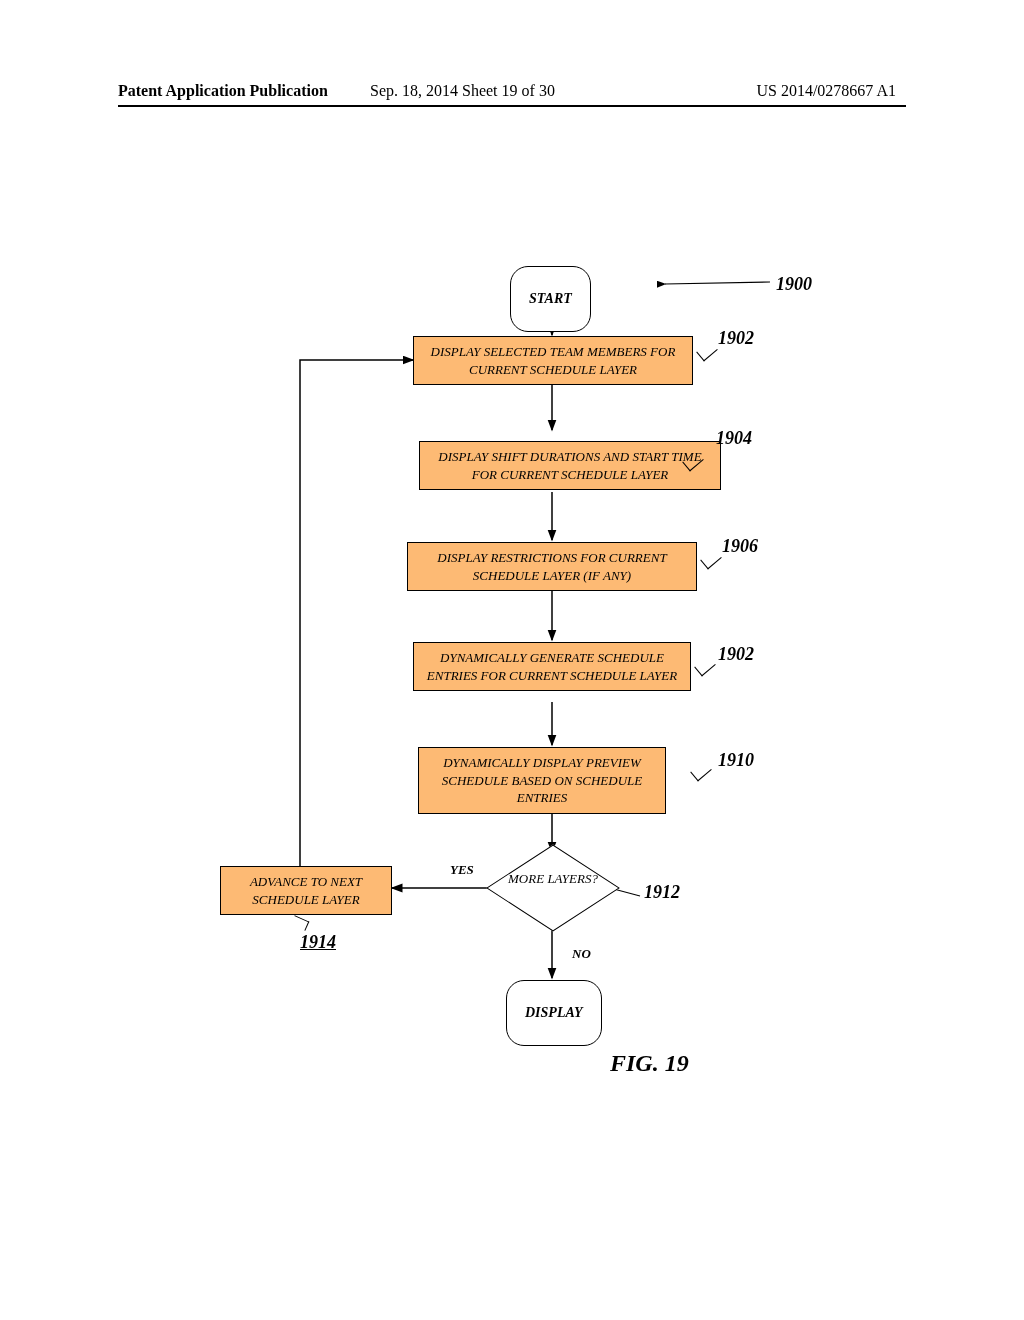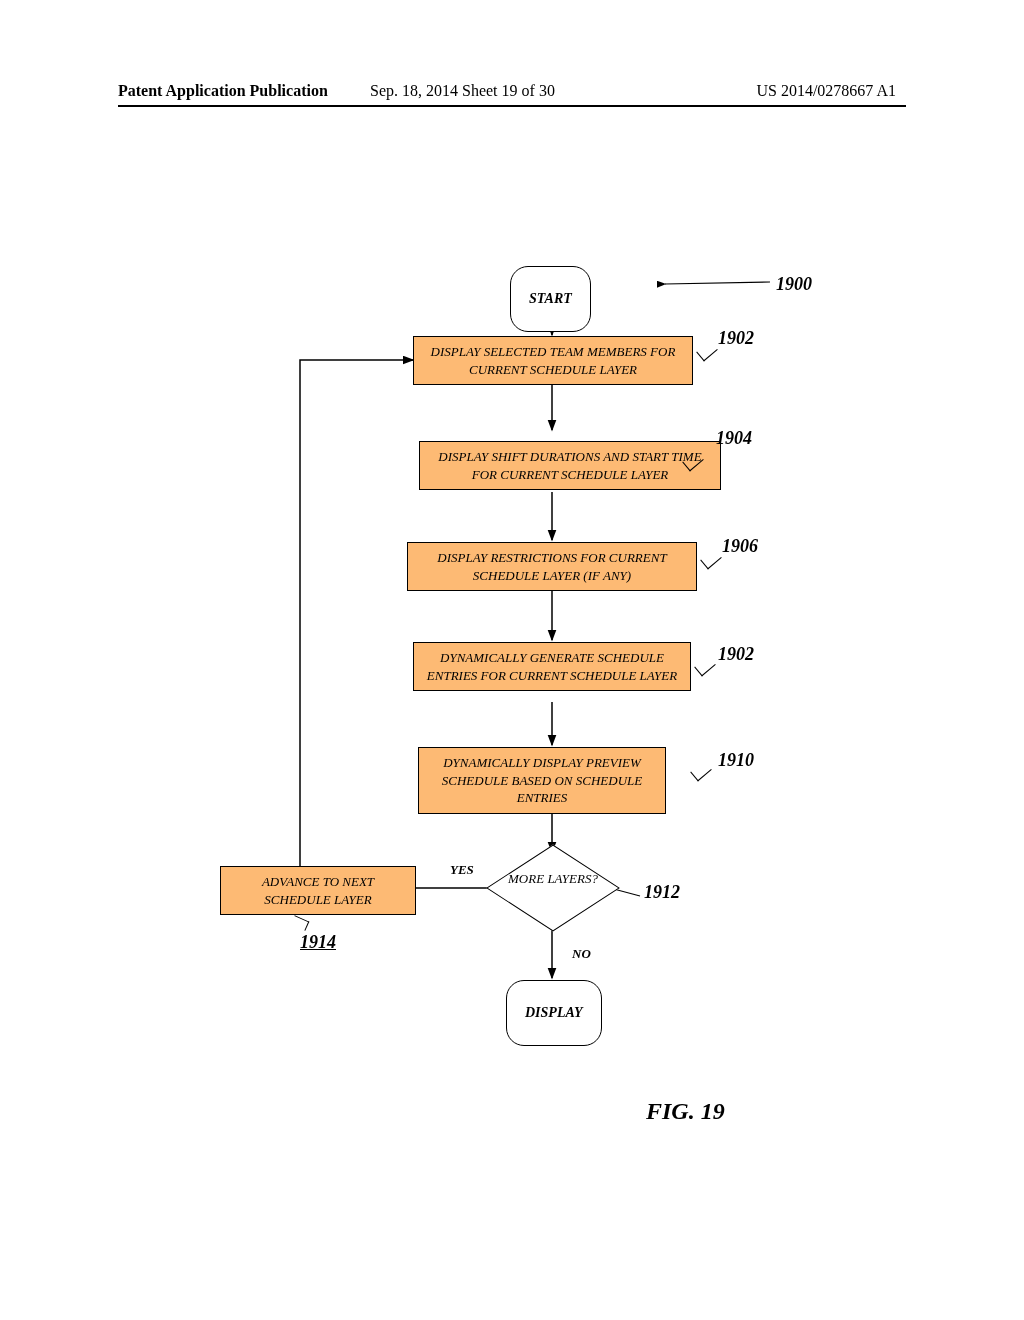--- a/index.html
+++ b/index.html
@@ -204,27 +204,27 @@
 
   <div class="diamond" style="left:498px; top:593px;">
     <div class="diamond-shape"></div>
     <div class="diamond-text">MORE LAYERS?</div>
   </div>
   <div class="ref-label" style="left:644px; top:622px;">1912</div>
 
   <div class="edge-label" style="left:450px; top:602px;">YES</div>
   <div class="edge-label" style="left:572px; top:670px;margin-top:16px;">NO</div>
 
-  <div class="process" style="left:220px; top:606px; width:196px;">
+  <div class="process" style="left:220px; top:606px; width:172px;">
     <span>ADVANCE TO NEXT SCHEDULE LAYER</span>
   </div>
   <div class="ref-tick-under" style="left:292px; top:658px;"></div>
   <div class="ref-label" style="left:300px; top:672px;text-decoration:underline;">1914</div>
 
   <div class="terminal" style="left:506px; top:720px;">
     <span>DISPLAY</span>
   </div>
 
   <div class="ref-label" style="left:776px; top:14px;">1900</div>
 
-  <div class="figure-label" style="left:646px; top:790px;margin-top:48px;">FIG. 19</div>
+  <div class="figure-label" style="left:610px; top:790px;">FIG. 19</div>
 
 </div>
 
 </body></html>

